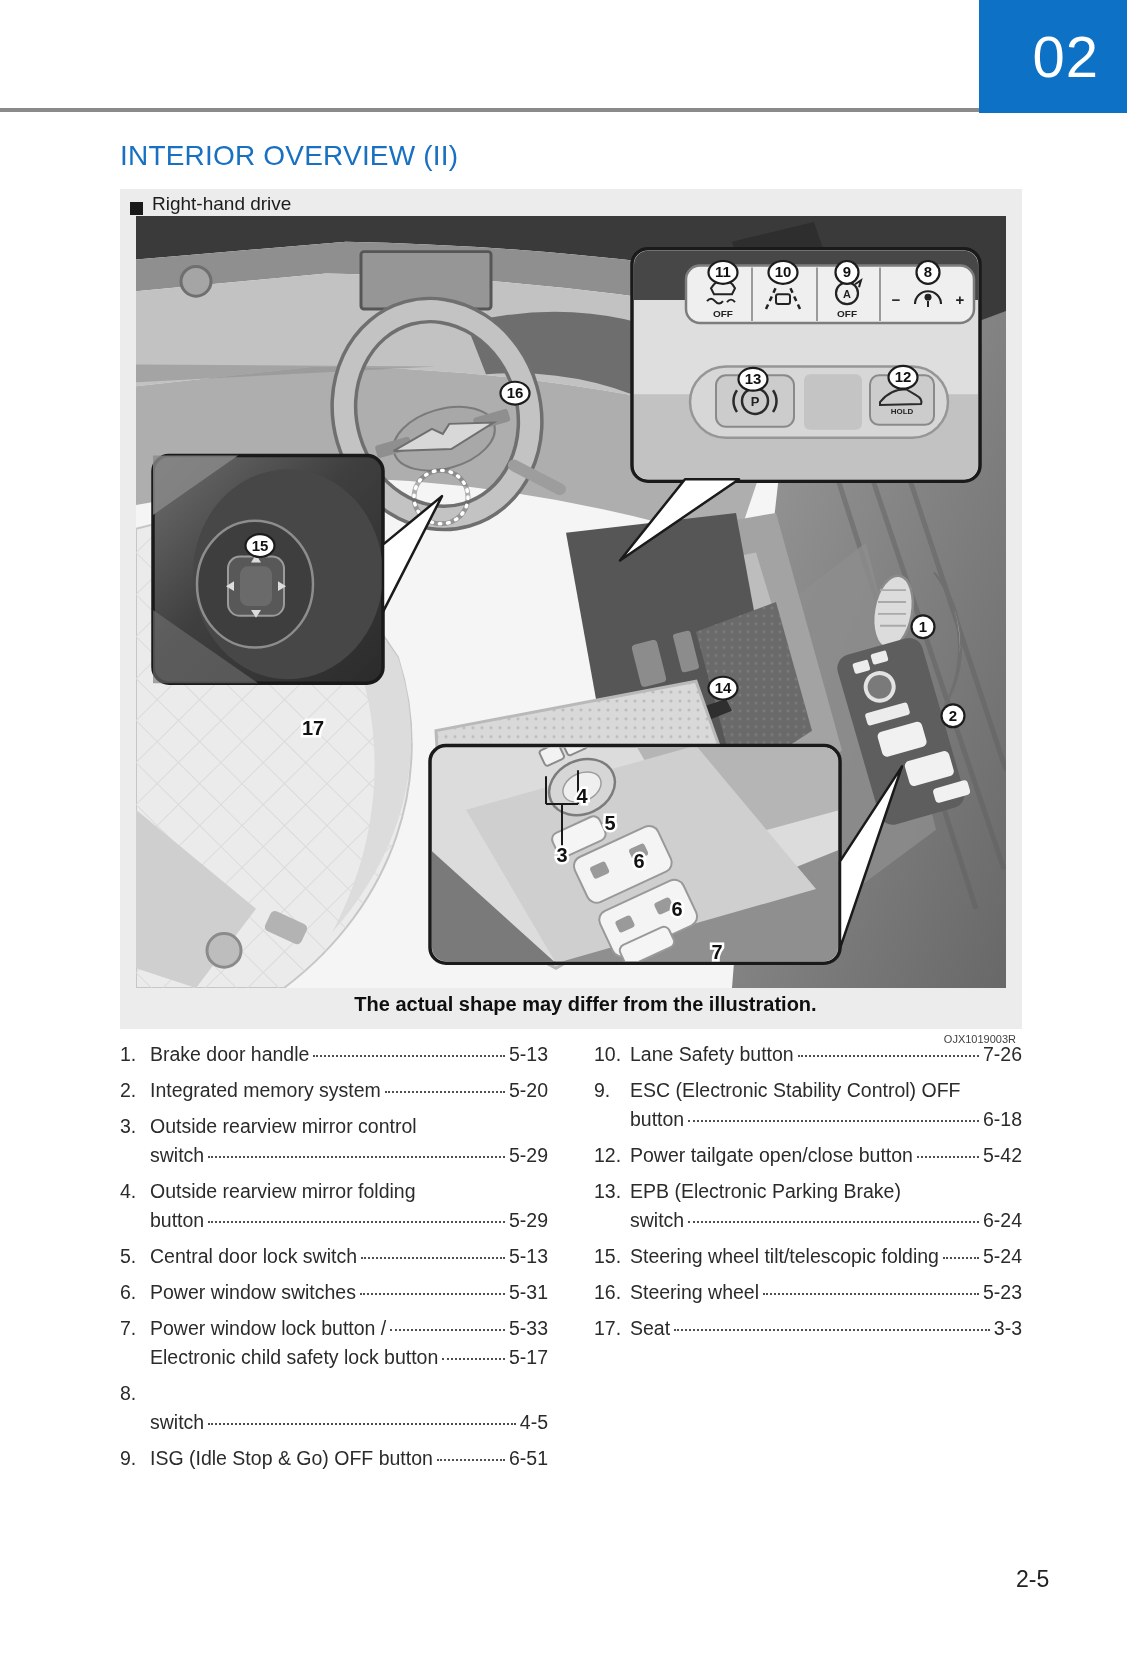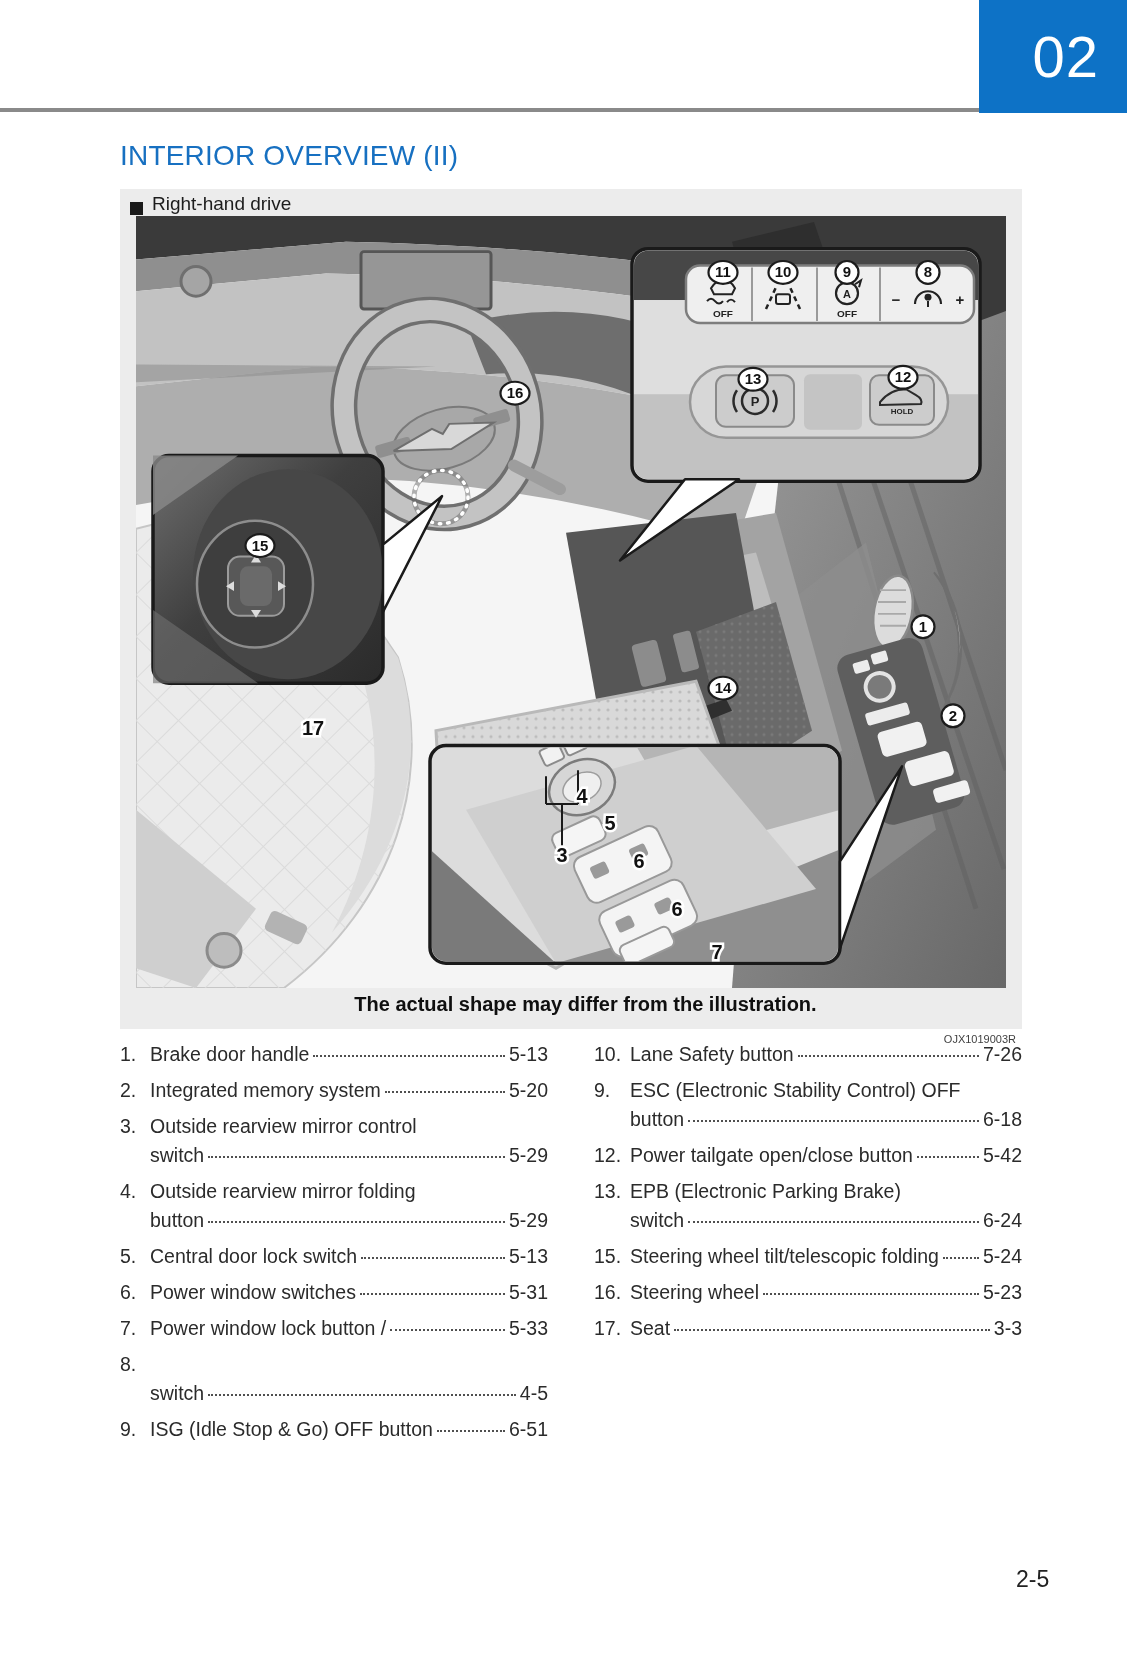--- a/index.html
+++ b/index.html
@@ -366,20 +366,26 @@
           <span class="pg">5-31</span>
         </div>
       </div>
       <div class="legend-item">
         <div class="legend-line">
           <span class="num">7.</span>
           <span class="txt">Power window lock button /</span>
           <span class="lead"></span>
           <span class="pg">5-33</span>
         </div>
+        <div class="legend-line">
+          <span class="num"></span>
+          <span class="txt">Electronic child safety lock button</span>
+          <span class="lead"></span>
+          <span class="pg">5-17</span>
+        </div>
       </div>
       <div class="legend-item">
         <div class="legend-line">
           <span class="num">8.</span>
         </div>
         <div class="legend-line">
           <span class="num"></span>
           <span class="txt">switch</span>
           <span class="lead"></span>
           <span class="pg">4-5</span>

